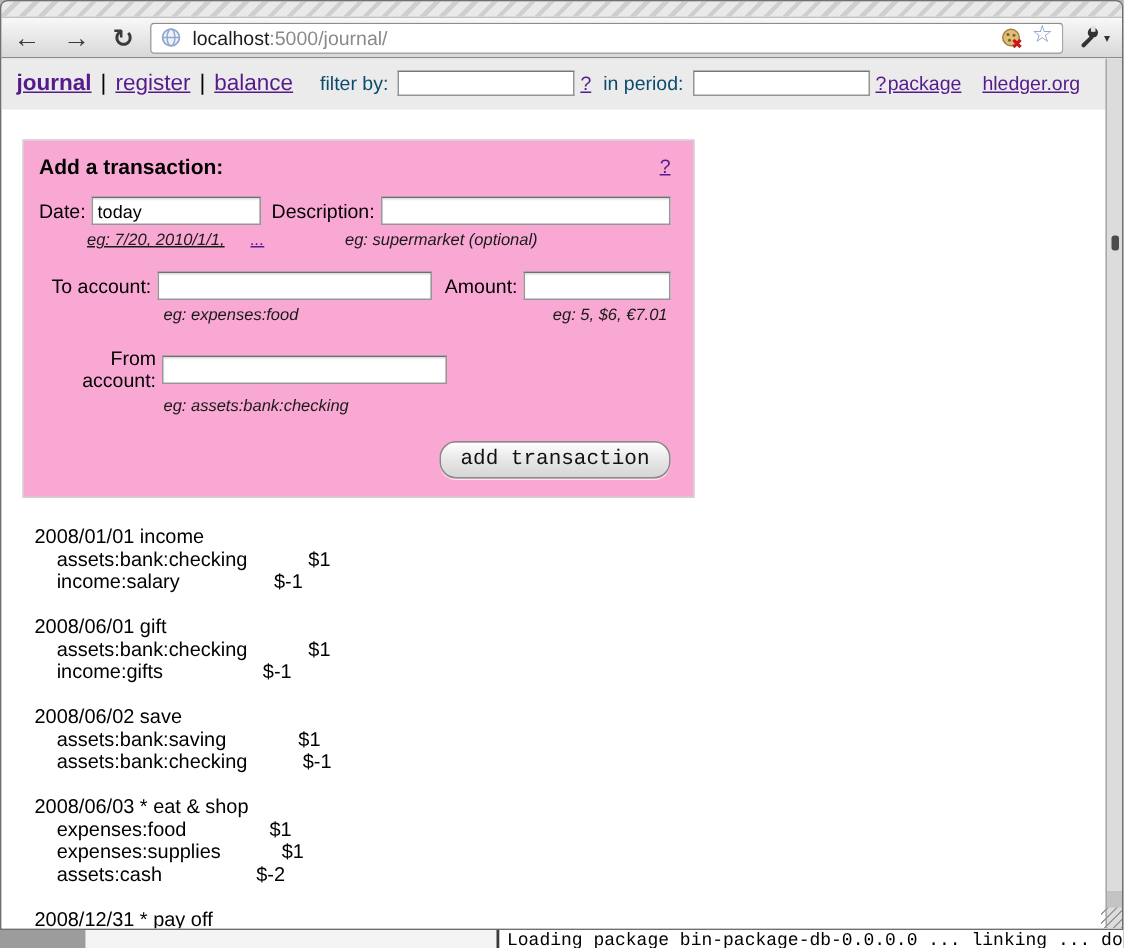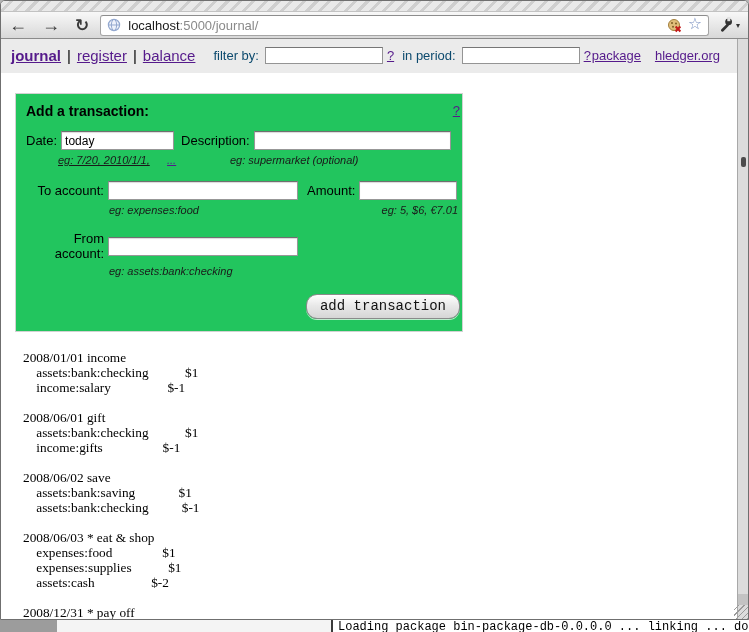--- a/index.html
+++ b/index.html
@@ -38,21 +38,21 @@
   .small-label { font-size:13px; color:#0c4a6e; }
   .filter-label { margin-left:18px; }
   .period-label { margin-left:8px; }
   .nav-input { width:118px; height:17px; margin-left:6px; border:1px solid #949494; border-top-color:#767676; font-size:12px; padding:0 3px; background:#fff; }
   .help-link { font-size:13px; margin-left:4px; }
   .nav-spacer { flex:1; }
   .nav-right { font-size:13px; margin-right:14px; }
   .nav-right2 { font-size:13px; margin-right:18px; }
 
   
-  .panel { margin:20px 0 0 14px; width:448px; background:#22c55e; border:1px solid #d2d2d2; padding:9px 2px 12px 10px; }
+  .panel { margin:20px 0 0 14px; width:448px; background:#f9a8d4; border:1px solid #d2d2d2; padding:9px 15px 12px 10px; }
   .panel-head { display:flex; }
   .panel-title { font-size:14px; font-weight:bold; }
   .panel-spacer { flex:1; }
   .panel-help { font-size:13px; }
   .frow { margin-top:12px; display:flex; align-items:center; font-size:13px; }
   .frow input { height:19px; border:1px solid #979797; border-top-color:#6f6f6f; background:#fff; font-size:12px; padding:0 3px; box-shadow:inset 0 1px 1px rgba(0,0,0,0.15); }
   .in-date { width:113px; margin-left:4px; }
   .lbl-desc { margin-left:7px; }
   .in-desc { width:197px; margin-left:4px; }
   .flabel { display:inline-block; width:78px; text-align:right; }
@@ -65,21 +65,21 @@
   .h-date-link { left:141px; font-style:italic; }
   .h-desc { left:204px; }
   .h-to { left:83px; }
   .h-amt { right:2px; }
   .h-from { left:83px; }
   .btn-row { margin-top:14px; text-align:right; }
   .aqua-btn { font-family:Liberation Mono, monospace; font-size:14px; color:#111; padding:3px 13px 4px 13px; border:1px solid #8a8a8a; border-radius:11px; background:linear-gradient(#ffffff,#e9e9e9 45%,#d6d6d6); box-shadow:0 1px 0 rgba(255,255,255,.7); cursor:pointer; }
 
   
   .journal { margin:18px 0 0 22px; }
-  .t-pre { font-family:Liberation Serif, serif; font-size:13.3px; line-height:15px; white-space:pre; color:#000; margin:0 0 15px 0; }
+  .t-pre { font-family:Liberation Sans, sans-serif; font-size:13.3px; line-height:15px; white-space:pre; color:#000; margin:0 0 15px 0; }
 
   
   .behind-strip { height:12px; display:flex; overflow:hidden; }
   .strip-left { width:57px; background:#9c9c9c; }
   .strip-mid { width:276px; background:#f4f4f4; border-right:2px solid #3a3a3a; }
   .strip-term { flex:1; background:#ffffff; overflow:hidden; }
   .strip-term span { display:block; font-family:"Liberation Mono","DejaVu Sans Mono",monospace; font-size:12px; line-height:15px; padding-left:5px; color:#000; white-space:nowrap; }
 </style>
 </head>
 <body>

